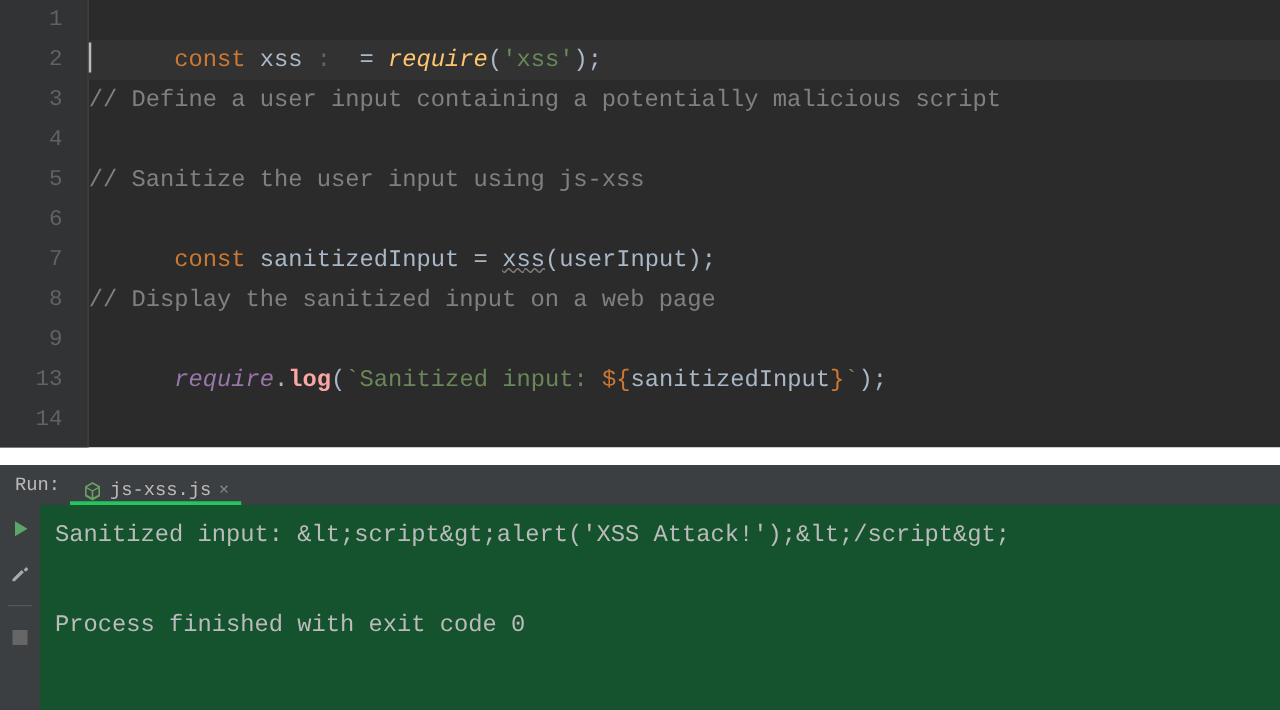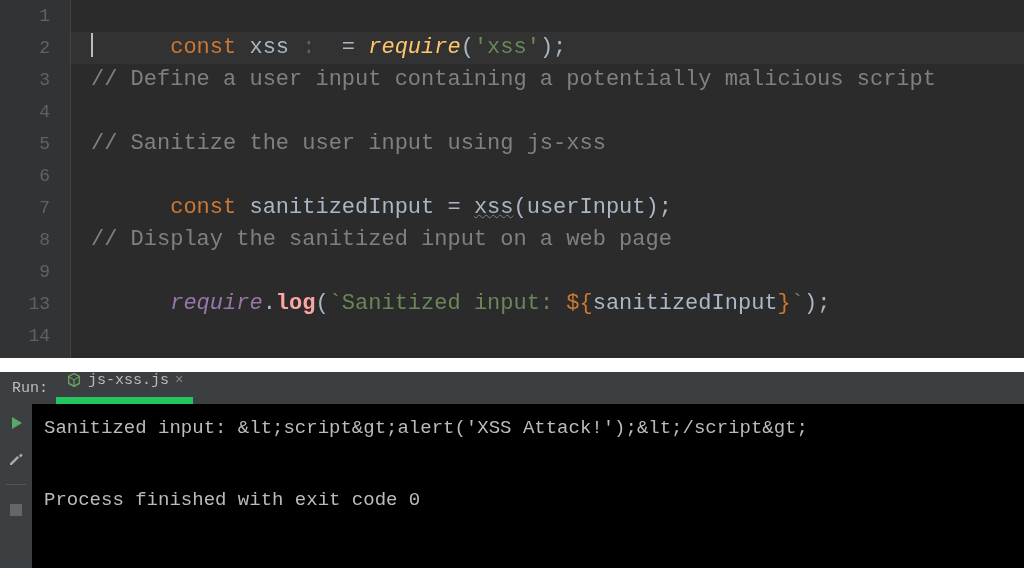--- a/index.html
+++ b/index.html
@@ -22,22 +22,21 @@
     text-align: right;
     color: #606366;
     font-size: 18px;
     line-height: 32px;
     user-select: none;
   }
   .gutter-line { height: 32px; }
   .code-area {
     flex: 1;
     position: relative;
-    padding-left: 20px;
-    font-size: 22px;
+    font-size: 19px;
     line-height: 32px;
     border-left: 1px solid #444;
   }
   .code-line {
     height: 32px;
     white-space: pre;
     color: #a9b7c6;
   }
   .line-highlight {
     background: #323232;
@@ -71,42 +70,42 @@
   }
   .squiggle {
     text-decoration: underline wavy #808080;
     text-decoration-thickness: 1px;
   }
   .separator {
     height: 14px;
     background: #fff;
   }
   .run-pane {
-    background: #000000;
+    background: #14532d;
     height: 196px;
     display: flex;
     flex-direction: column;
   }
   .run-header {
     display: flex;
     align-items: center;
     background: #3c3f41;
     height: 32px;
     padding-left: 4px;
     font-size: 15px;
     color: #bbbbbb;
   }
   .run-label { padding: 0 8px; }
   .run-tab {
     display: flex;
-    align-items: flex-start;
+    align-items: flex-end;
     gap: 6px;
     padding: 0 10px;
     height: 100%;
-    border-bottom: 7px solid #22c55e;
+    border-bottom: 3px solid #22c55e;
     color: #bbbbbb;
   }
   .run-tab .close {
     color: #888;
     font-size: 14px;
     cursor: pointer;
   }
   .node-icon {
     width: 16px;
     height: 16px;

